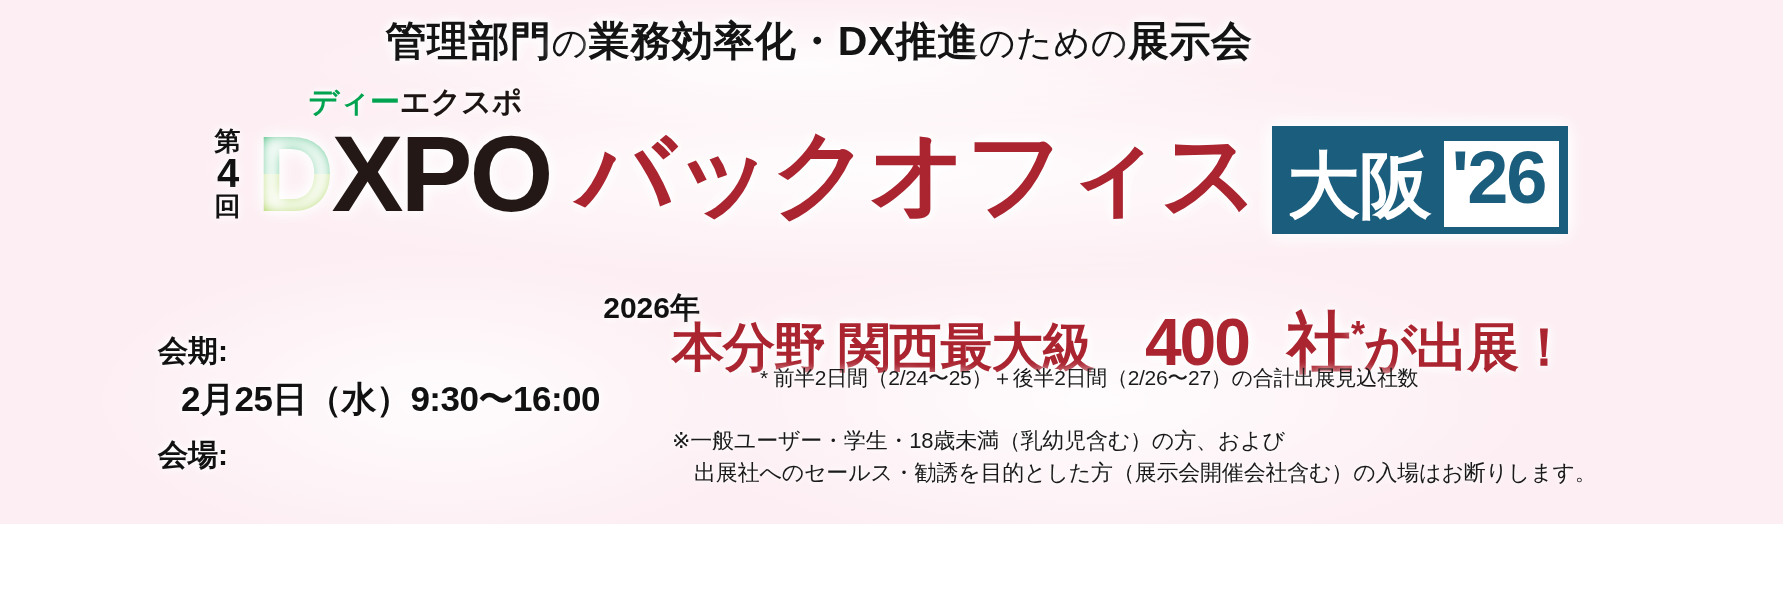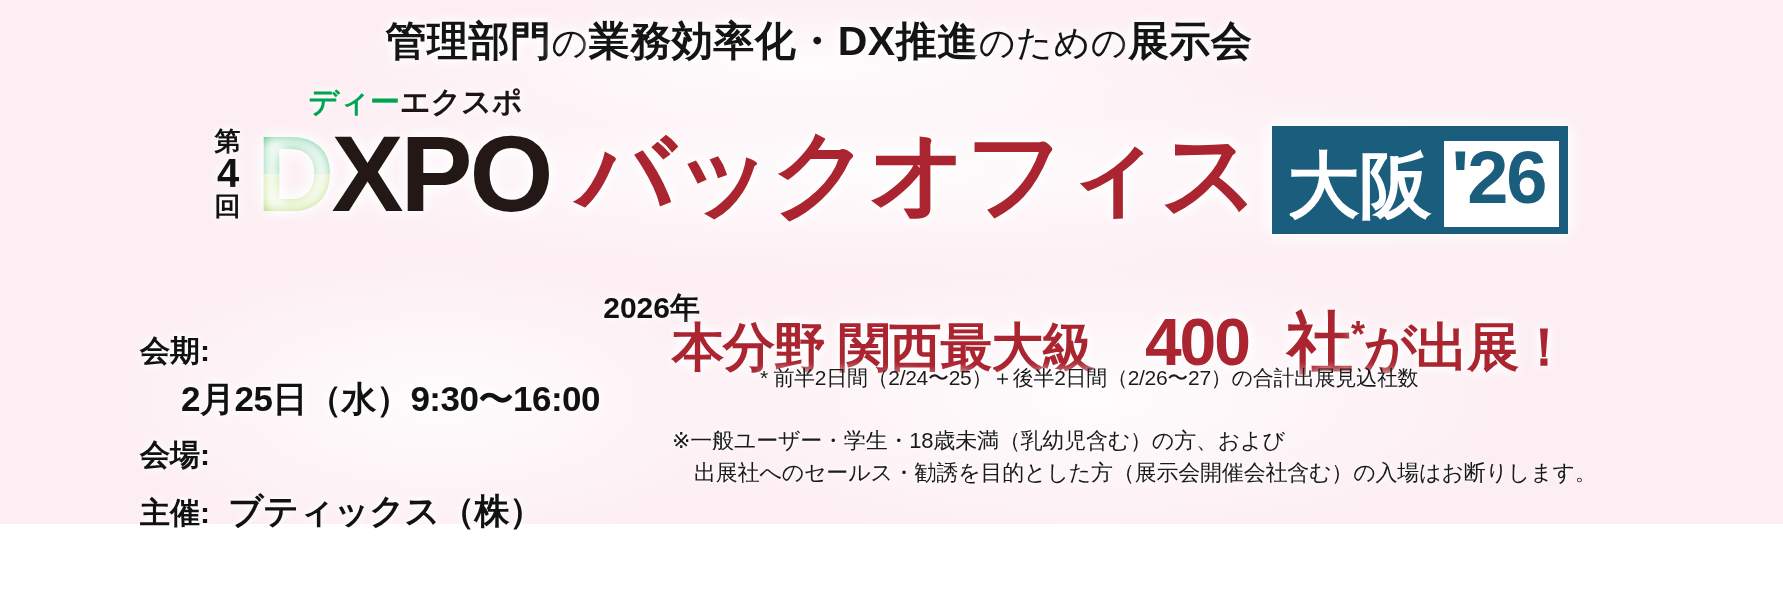--- a/index.html
+++ b/index.html
@@ -159,20 +159,21 @@
     font-weight: 700;
     margin-left: 88px;
     margin-bottom: 2px;
     text-align: right;
   }
   .info-row {
     display: flex;
     align-items: baseline;
     margin-bottom: 4px;
     white-space: nowrap;
+    text-align: right;
   }
   .info-label {
     font-size: 30px;
     font-weight: 700;
     width: 88px;
     flex: none;
   }
   .info-value {
     font-size: 35px;
     font-weight: 700;
@@ -264,24 +265,20 @@
     </div>
 
     <div class="info-row indent">
       <span class="info-value">2月25日（水）9:30〜16:00</span>
     </div>
 
     <div class="info-row gap">
       <span class="info-label">会場:</span>
     </div>
 
-    <div class="info-row gap">
-      <span class="info-label">主催:</span>
-      <span class="info-value">ブティックス（株）</span>
-    </div>
   </div>
 
   <div class="layer" id="headline"><span>本分野 関西最大級</span> <span class="big">400</span><span class="big">社</span><span class="star">*</span><span>が出展！</span></div>
 
   <div class="layer" id="footnote">* 前半2日間（2/24〜25）＋後半2日間（2/26〜27）の合計出展見込社数</div>
 
   <div class="layer" id="disclaimer">
     <span class="l1">※一般ユーザー・学生・18歳未満（乳幼児含む）の方、および</span>
     <span class="l2">出展社へのセールス・勧誘を目的とした方（展示会開催会社含む）の入場はお断りします。</span>
   </div>

